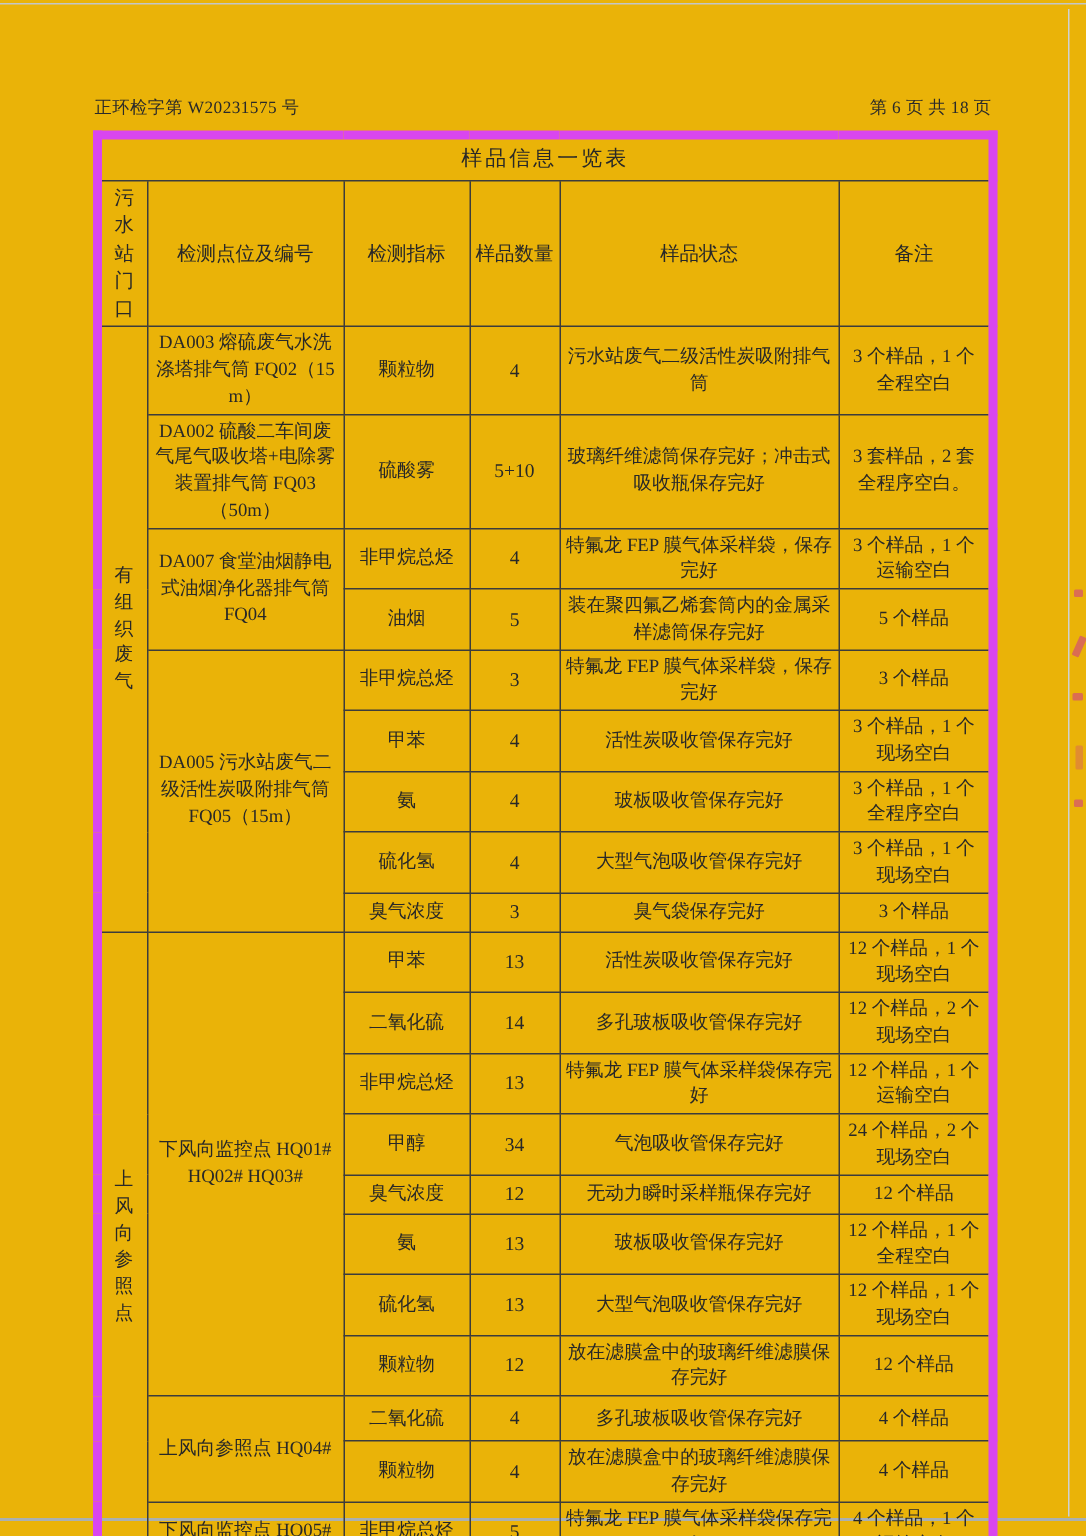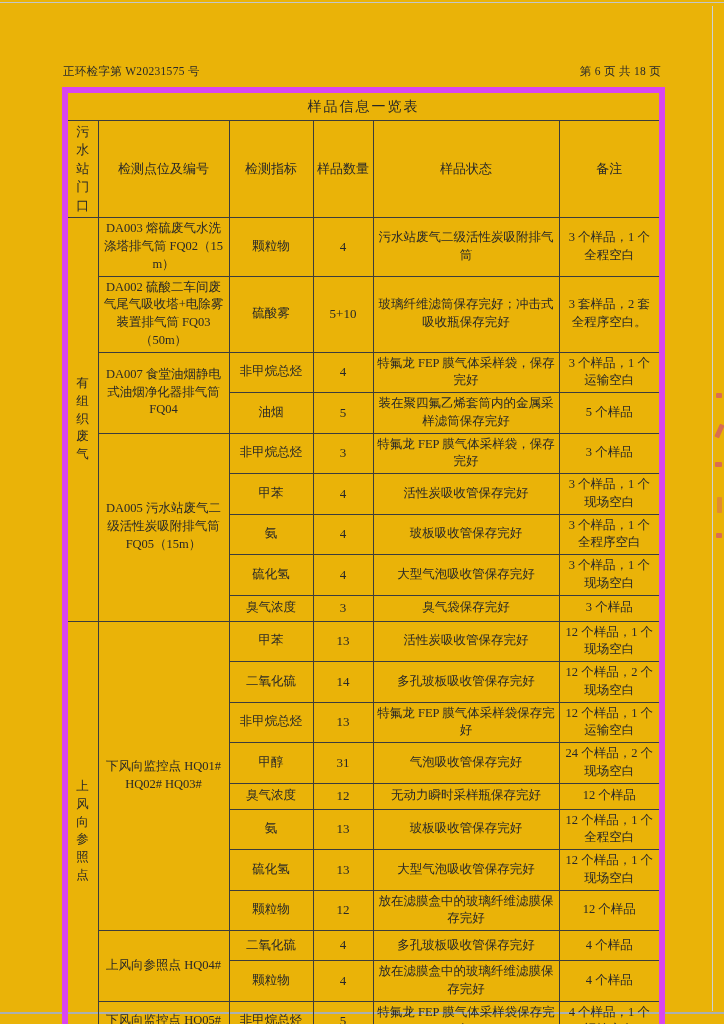--- a/index.html
+++ b/index.html
@@ -172,21 +172,21 @@
           <td class="remark">12 个样品，2 个现场空白</td>
         </tr>
         <tr>
           <td class="ind">非甲烷总烃</td>
           <td class="qty">13</td>
           <td class="status">特氟龙 FEP 膜气体采样袋保存完好</td>
           <td class="remark">12 个样品，1 个运输空白</td>
         </tr>
         <tr>
           <td class="ind">甲醇</td>
-          <td class="qty">31</td>
+          <td class="qty">34</td>
           <td class="status">气泡吸收管保存完好</td>
           <td class="remark">24 个样品，2 个现场空白</td>
         </tr>
         <tr>
           <td class="ind">臭气浓度</td>
           <td class="qty">12</td>
           <td class="status">无动力瞬时采样瓶保存完好</td>
           <td class="remark">12 个样品</td>
         </tr>
         <tr>

